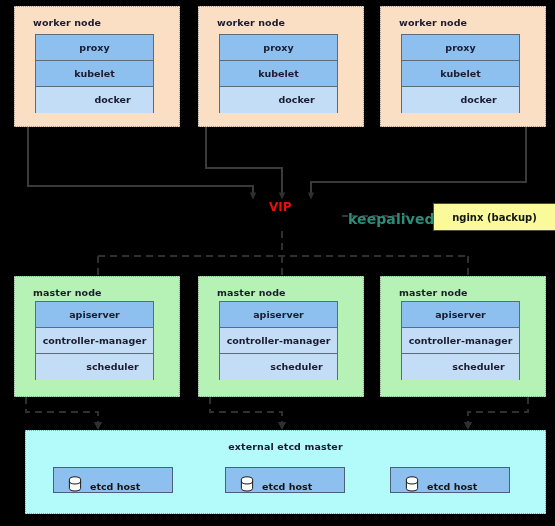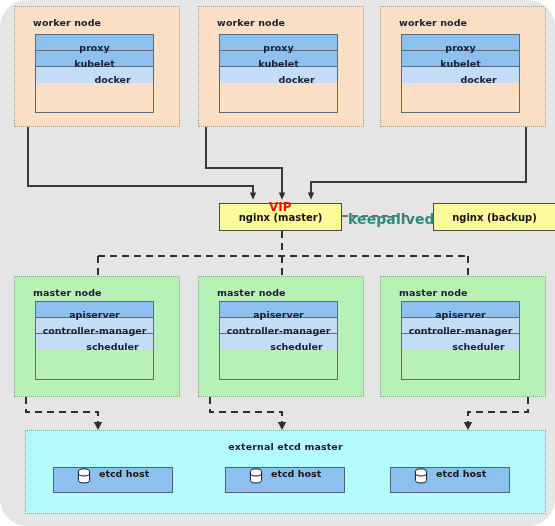--- a/index.html
+++ b/index.html
@@ -1,51 +1,51 @@
 <!DOCTYPE html>
 <html><head>
 <meta charset="utf-8">
 <style>
   html,body{margin:0;padding:0;background:#fff;}
   body{width:555px;height:526px;font-family:"DejaVu Sans","Liberation Sans",sans-serif;}
-  #stage{position:relative;width:555px;height:526px;overflow:hidden;background:#e5e5e5;border-radius:27px;}
+  #stage{position:relative;width:555px;height:526px;overflow:hidden;background:#000000;}
   #wires{position:absolute;left:0;top:0;width:555px;height:526px;pointer-events:none;}
 
   
   .group{position:absolute;box-sizing:border-box;border:1px dotted #9a9a9a;}
   .grp-worker{background:#fbdfc4;}
   .grp-master{background:#b6f2b6;}
   .grp-etcd{background:#b3fbfb;}
 
   .grp-title{position:absolute;font-size:9.5px;font-weight:bold;color:#1b1b2f;
              letter-spacing:.1px;white-space:nowrap;}
   .grp-title.center{width:100%;text-align:center;left:0;}
 
   
   .stack{position:absolute;box-sizing:border-box;border:1px solid #5a6b7a;}
-  .cell{box-sizing:border-box;height:16px;line-height:25px;text-align:center;
+  .cell{box-sizing:border-box;height:26px;line-height:25px;text-align:center;
         font-size:9.5px;font-weight:bold;color:#1b1b2f;border-bottom:1px solid #5a6b7a;
         white-space:nowrap;}
   .cell:last-child{border-bottom:none;padding-left:36px;}
   .c-dark{background:#8dc0ee;}
   .c-light{background:#c3ddf7;}
 
   
   .nginx{position:absolute;box-sizing:border-box;background:#fafa9b;
          border:1px solid #4c4c3a;height:28px;line-height:27px;text-align:center;
          font-size:10px;font-weight:bold;color:#141414;white-space:nowrap;}
   .vip{position:absolute;font-size:12px;font-weight:bold;color:#e8100c;
        white-space:nowrap;z-index:6;}
   .keepalived{position:absolute;font-size:14px;font-weight:bold;color:#2e8b7a;
               white-space:nowrap;z-index:6;letter-spacing:.1px;}
 
   
   .etcdhost{position:absolute;box-sizing:border-box;background:#8dc0ee;
-            border:1px solid #4a6278;height:26px;display:flex;align-items:flex-start;
-            gap:8px;padding-left:23px;}
+            border:1px solid #4a6278;height:26px;display:flex;align-items:flex-end;
+            gap:8px;padding-left:14px;}
   .etcdhost .lbl{font-size:9.5px;font-weight:bold;color:#141414;white-space:nowrap;}
   .db-icon{width:14px;height:16px;flex:0 0 auto;}
 </style>
 </head>
 <body>
 
 <div id="stage">
 
   <svg id="wires" viewBox="0 0 555 526" width="555" height="526">
     <defs>
@@ -118,21 +118,20 @@
   <div class="group grp-worker" style="left:380px;top:6px;width:166px;height:121px;">
     <div class="grp-title" style="left:18px;top:10px;">worker node</div>
   </div>
   <div class="stack" style="left:401px;top:34px;width:119px;height:79px;">
     <div class="cell c-dark">proxy</div>
     <div class="cell c-dark">kubelet</div>
     <div class="cell c-light">docker</div>
   </div>
 
   <div class="vip" style="left:269px;top:200px;">VIP</div>
-  <div class="nginx" style="left:219px;top:203px;width:123px;">nginx  (master)</div>
   <div class="keepalived" style="left:348px;top:211px;">keepalived</div>
   <div class="nginx" style="left:413px;top:203px;width:123px;margin-left:20px;">nginx  (backup)</div>
 
   <div class="group grp-master" style="left:14px;top:276px;width:166px;height:121px;">
     <div class="grp-title" style="left:18px;top:10px;">master node</div>
   </div>
   <div class="stack" style="left:35px;top:301px;width:119px;height:79px;">
     <div class="cell c-dark">apiserver</div>
     <div class="cell c-light">controller-manager</div>
     <div class="cell c-light">scheduler</div>

